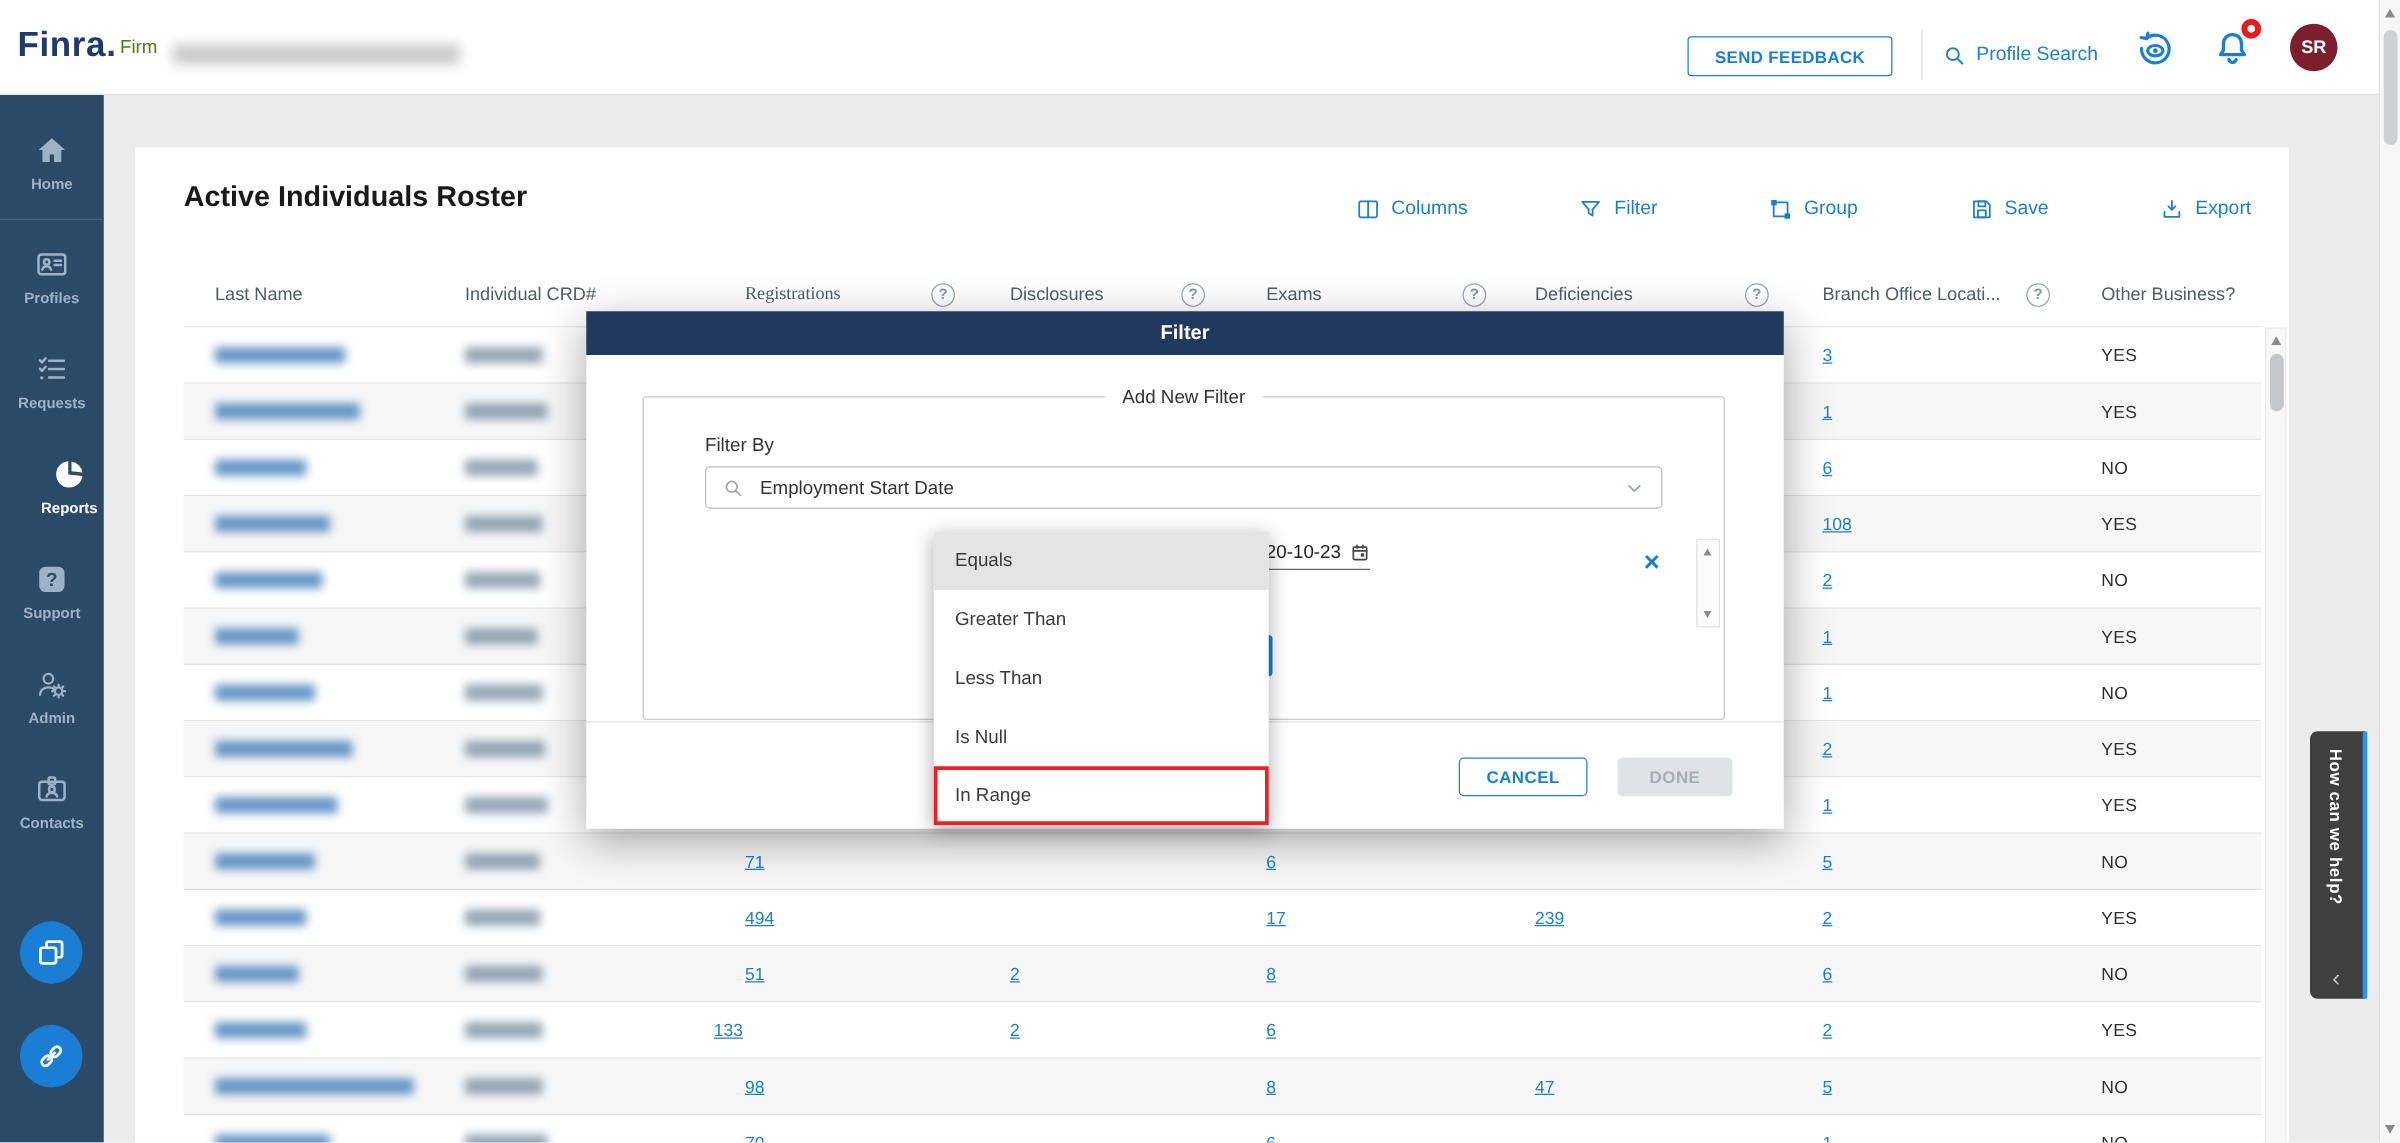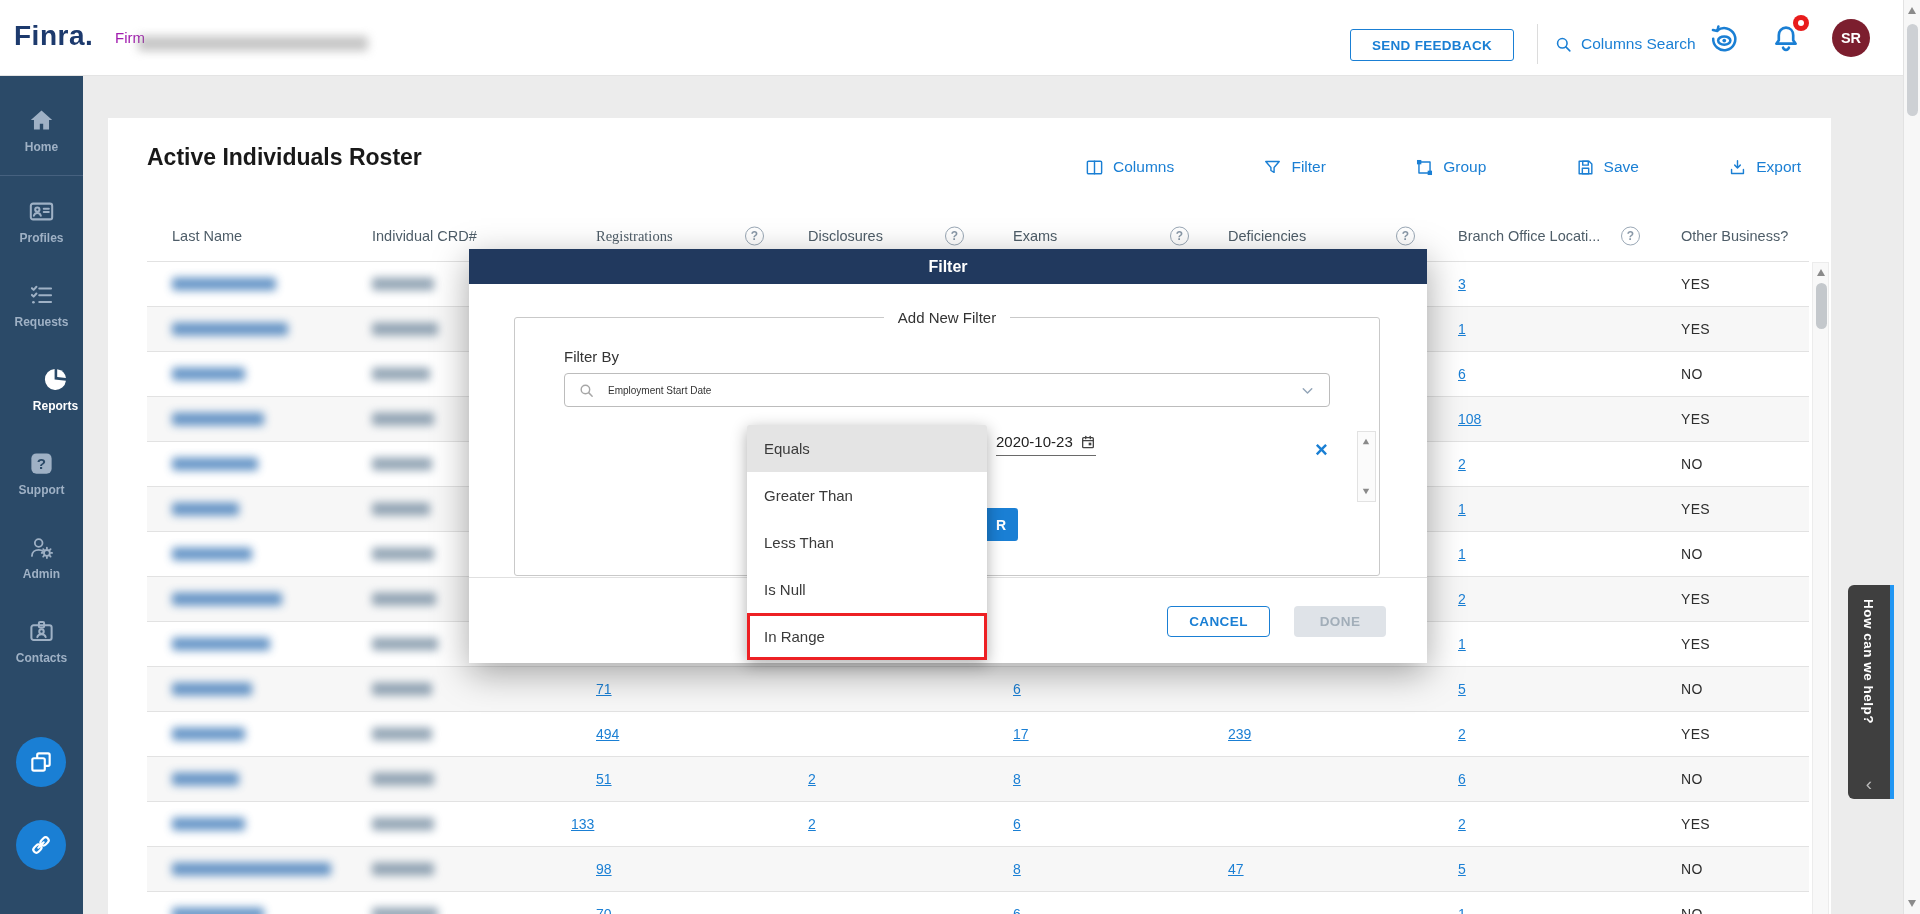--- a/index.html
+++ b/index.html
@@ -2,21 +2,21 @@
 <html><head>
 <meta charset="utf-8">
 <style>
   * { margin:0; padding:0; box-sizing:border-box; }
   html,body { width:1920px; height:914px; overflow:hidden; }
   body { position:relative; background:#ececec; font-family:"Liberation Sans", sans-serif; }
 
   
   .topbar { position:absolute; left:0; top:0; width:1920px; height:76px; background:#fff; border-bottom:1px solid #e4e4e4; z-index:30; }
   .logo { position:absolute; left:14px; top:20px; font-size:28px; font-weight:800; color:#1d3a6d; letter-spacing:.5px; }
-  .firm-label { position:absolute; left:115px; top:29px; font-size:15px; color:#a21caf; }
+  .firm-label { position:absolute; left:96px; top:29px; font-size:15px; color:#4d7c0f; }
   .firm-redact { position:absolute; left:138px; top:36px; width:230px; height:15px; background:#8e8e8e; filter:blur(5px); opacity:.5; border-radius:3px; }
   .btn-feedback { position:absolute; left:1350px; top:29px; width:164px; height:32px; border:1px solid #1a7fd4; border-radius:3px; background:#fff; color:#1a7fd4; font-size:13.5px; font-weight:700; letter-spacing:.3px; display:flex; align-items:center; justify-content:center; cursor:pointer; }
   .topbar-divider { position:absolute; left:1537px; top:24px; width:1px; height:40px; background:#dcdcdc; }
   .profile-search { position:absolute; left:1554px; top:29px; height:30px; display:flex; align-items:center; gap:8px; color:#1a7fd4; font-size:15.5px; cursor:pointer; }
   .top-icon { position:absolute; width:32px; height:32px; color:#1a7fd4; cursor:pointer; }
   .top-icon svg { width:100%; height:100%; }
   .bell-badge { position:absolute; left:1793px; top:15px; width:16px; height:16px; border-radius:50%; background:#e81c1c; display:flex; align-items:center; justify-content:center; z-index:2; }
   .bell-badge::after { content:""; width:6px; height:6px; border-radius:50%; background:#fff; }
   .avatar { position:absolute; left:1832px; top:19px; width:38px; height:38px; border-radius:50%; background:#7c1e2e; color:#fff; font-size:14.5px; font-weight:700; display:flex; align-items:center; justify-content:center; cursor:pointer; }
 
@@ -58,35 +58,35 @@
   .tri-down { width:0; height:0; border-left:4.5px solid transparent; border-right:4.5px solid transparent; border-top:7px solid #8a8a8a; }
 
   
   .modal { position:absolute; left:469px; top:249px; width:958px; height:414px; background:#fff; box-shadow:0 10px 34px rgba(0,0,0,.35); z-index:100; }
   .modal-header { height:35px; background:#21395e; color:#fff; font-size:16px; font-weight:600; display:flex; align-items:center; justify-content:center; }
   .filter-fieldset { position:absolute; left:45px; top:60px; width:866px; height:267px; border:1px solid #c9c9c9; border-radius:3px; }
   .filter-fieldset legend { margin:0 auto; padding:0 14px; font-size:15px; color:#333; }
   .filter-by-label { position:absolute; left:49px; top:22px; font-size:15px; color:#333; }
   .combobox { position:absolute; left:49px; top:47px; width:766px; height:34px; border:1px solid #bcbcbc; border-radius:4px; background:#fff; display:flex; align-items:center; gap:13px; padding:0 13px; cursor:pointer; }
   .combobox .sicon { width:17px; height:17px; color:#a6a6a6; flex:none; }
-  .combobox .val { flex:1; font-size:10px; color:#333; }
+  .combobox .val { flex:1; font-size:15px; color:#333; }
   .combobox .chev { width:17px; height:17px; color:#93a5b8; flex:none; }
 
   .date-group { position:absolute; left:527px; top:184px; display:flex; align-items:flex-end; gap:7px; padding-bottom:5px; border-bottom:1px solid #6a6a6a; font-size:15px; color:#222; }
   .date-group .cal { width:16px; height:16px; color:#444; cursor:pointer; }
   .remove-x { position:absolute; left:846px; top:190px; font-size:22px; font-weight:700; color:#1a7fd4; cursor:pointer; line-height:1; }
   .spinner { position:absolute; left:888px; top:182px; width:19px; height:71px; background:#fbfbfb; border:1px solid #e2e2e2; }
   .spinner .tri-up { position:absolute; left:4px; top:6px; transform:scale(.8); }
   .spinner .tri-down { position:absolute; left:4px; bottom:6px; transform:scale(.8); }
   .btn-hidden-r { position:absolute; left:461px; top:259px; width:88px; height:33px; background:#1a7fd4; border-radius:3px; color:#fff; font-size:14px; font-weight:700; display:flex; align-items:center; justify-content:flex-end; padding-right:12px; z-index:1; cursor:pointer; }
   .modal-divider { position:absolute; left:0; top:328px; width:958px; height:1px; background:#e0e0e0; }
   .btn-cancel { position:absolute; left:698px; top:357px; width:103px; height:31px; background:#fff; border:1.5px solid #1a7fd4; border-radius:4px; color:#1a7fd4; font-size:13.5px; font-weight:700; letter-spacing:.4px; display:flex; align-items:center; justify-content:center; cursor:pointer; }
   .btn-done { position:absolute; left:825px; top:357px; width:92px; height:31px; background:#dfe3e8; border:none; border-radius:4px; color:#a2aeb9; font-size:13.5px; font-weight:700; letter-spacing:.4px; display:flex; align-items:center; justify-content:center; }
 
-  .dropdown { position:absolute; left:278px; top:176px; width:240px; background:#fff; box-shadow:0 4px 16px rgba(0,0,0,.32); border-radius:2px; z-index:5; }
+  .dropdown { position:absolute; left:278px; top:176px; width:268px; background:#fff; box-shadow:0 4px 16px rgba(0,0,0,.32); border-radius:2px; z-index:5; }
   .dd-item { height:47px; display:flex; align-items:center; padding-left:17px; font-size:15px; color:#3a3a3a; cursor:pointer; }
   .dd-item.selected { background:#e4e4e4; border-radius:2px 2px 0 0; }
   .dd-item.highlighted { border:3px solid #ed2024; padding-left:14px; }
 
   
   .help-tab { position:absolute; left:1848px; top:585px; width:46px; height:214px; background:#3f3f3f; border-radius:6px 0 0 6px; border-right:4px solid #2196f3; z-index:60; cursor:pointer; }
   .help-tab .txt { writing-mode:vertical-rl; color:#fff; font-size:13.5px; font-weight:700; letter-spacing:.5px; position:absolute; left:13px; top:14px; white-space:nowrap; }
   .help-tab .chev { position:absolute; bottom:4px; left:0; width:42px; text-align:center; color:#b9b9b9; font-size:19px; }
   .browser-scrollbar { position:absolute; right:0; top:0; width:17px; height:914px; background:#f7f7f7; border-left:1px solid #e2e2e2; z-index:200; }
   .browser-scrollbar .tri-up { position:absolute; left:4px; top:7px; }
@@ -100,21 +100,21 @@
   <div class="logo">Finra.</div>
   <div class="firm-label">Firm</div>
   <div class="firm-redact"></div>
   <button class="btn-feedback">SEND FEEDBACK</button>
   <div class="topbar-divider"></div>
   <div class="profile-search">
     <span style="width:19px;height:19px;display:inline-block"><svg viewBox="0 0 24 24" width="100%" height="100%" fill="none" stroke="currentColor" stroke-width="2" stroke-linecap="round" stroke-linejoin="round">
           <circle cx="10.5" cy="10.5" r="6"></circle>
           <line x1="15" y1="15" x2="20" y2="20"></line>
         </svg></span>
-    <span>Columns Search</span>
+    <span>Profile Search</span>
   </div>
   <div class="top-icon" style="left:1708px;top:24px"><svg viewBox="0 0 24 24" width="100%" height="100%" fill="none" stroke="currentColor" stroke-width="1.9" stroke-linecap="round" stroke-linejoin="round">
         <path d="M7 4.9A8.3 8.3 0 1 1 3.9 11"></path>
         <path d="M7.8 1.9 7 5.2 3.7 4.5"></path>
         <ellipse cx="12.2" cy="12.4" rx="4.6" ry="3.1"></ellipse>
         <circle cx="12.2" cy="12.4" r="1.4" fill="currentColor" stroke="none"></circle>
       </svg></div>
   <div class="top-icon" style="left:1770px;top:23px"><svg viewBox="0 0 24 24" width="100%" height="100%" fill="none" stroke="currentColor" stroke-width="2" stroke-linecap="round" stroke-linejoin="round">
         <path d="M12 3.5c-3.2 0-5.4 2.4-5.4 5.6v3.8L4.8 15.5h14.4l-1.8-2.6V9.1c0-3.2-2.2-5.6-5.4-5.6z"></path>
         <path d="M9.8 18.5a2.3 2.3 0 0 0 4.4 0"></path>

